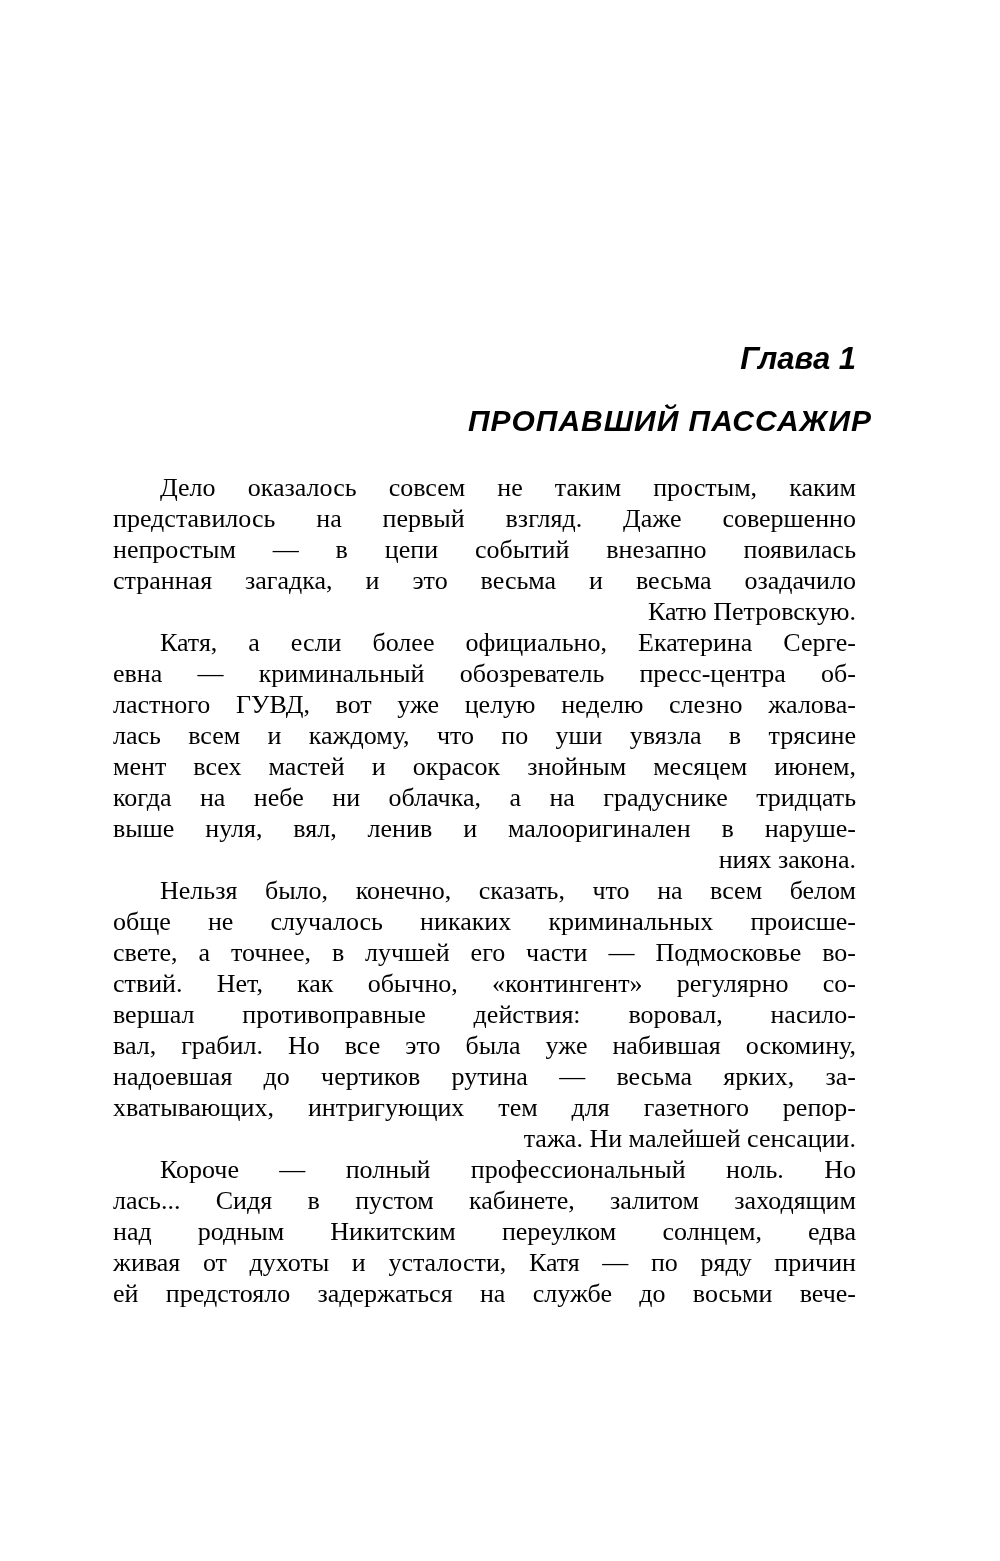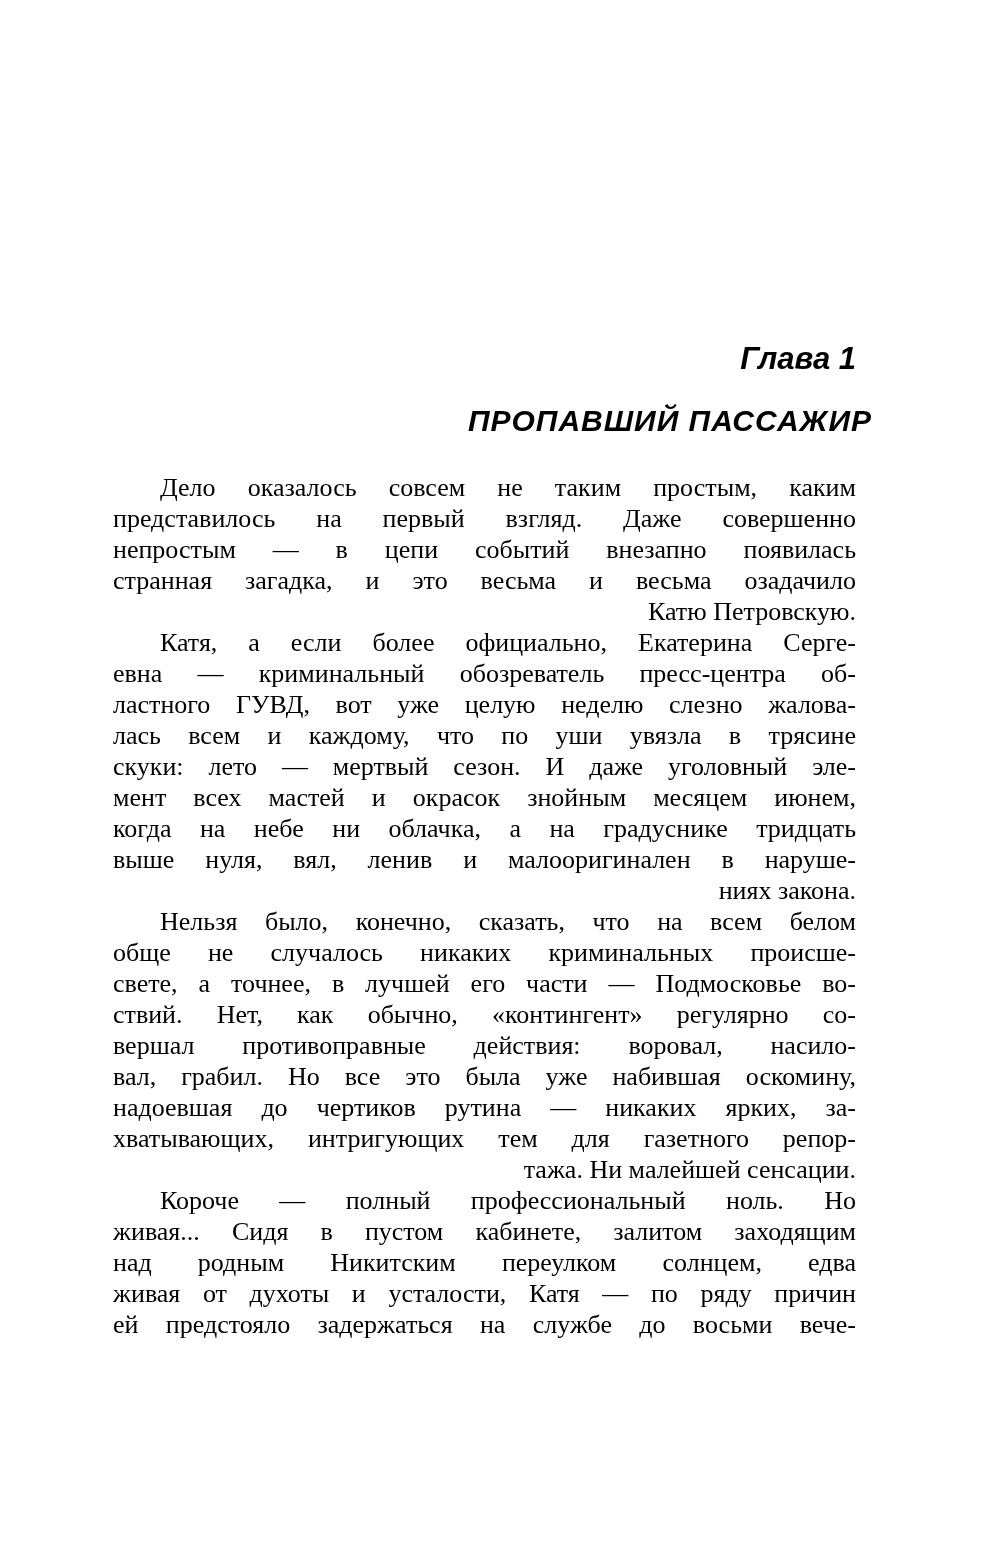--- a/index.html
+++ b/index.html
@@ -76,39 +76,38 @@
         <div class="line justified">представилось на первый взгляд. Даже совершенно</div>
         <div class="line justified">непростым — в цепи событий внезапно появилась</div>
         <div class="line justified">странная загадка, и это весьма и весьма озадачило</div>
         <div class="line">Катю Петровскую.</div>
       </div>
       <div class="paragraph">
         <div class="line indent justified">Катя, а если более официально, Екатерина Серге-</div>
         <div class="line justified">евна — криминальный обозреватель пресс-центра об-</div>
         <div class="line justified">ластного ГУВД, вот уже целую неделю слезно жалова-</div>
         <div class="line justified">лась всем и каждому, что по уши увязла в трясине</div>
-        <div class="line justified">скуки: лето — мертвый сезон. И даже уголовный эле-</div>
         <div class="line justified">мент всех мастей и окрасок знойным месяцем июнем,</div>
         <div class="line justified">когда на небе ни облачка, а на градуснике тридцать</div>
         <div class="line justified">выше нуля, вял, ленив и малооригинален в наруше-</div>
         <div class="line">ниях закона.</div>
       </div>
       <div class="paragraph">
         <div class="line indent justified">Нельзя было, конечно, сказать, что на всем белом</div>
         <div class="line justified">обще не случалось никаких криминальных происше-</div>
         <div class="line justified">свете, а точнее, в лучшей его части — Подмосковье во-</div>
         <div class="line justified">ствий. Нет, как обычно, «контингент» регулярно со-</div>
         <div class="line justified">вершал противоправные действия: воровал, насило-</div>
         <div class="line justified">вал, грабил. Но все это была уже набившая оскомину,</div>
-        <div class="line justified">надоевшая до чертиков рутина — никаких ярких, за-</div>
+        <div class="line justified">надоевшая до чертиков рутина — весьма ярких, за-</div>
         <div class="line justified">хватывающих, интригующих тем для газетного репор-</div>
         <div class="line">тажа. Ни малейшей сенсации.</div>
       </div>
       <div class="paragraph">
         <div class="line indent justified">Короче — полный профессиональный ноль. Но</div>
-        <div class="line justified">живая... Сидя в пустом кабинете, залитом заходящим</div>
+        <div class="line justified">лась... Сидя в пустом кабинете, залитом заходящим</div>
         <div class="line justified">над родным Никитским переулком солнцем, едва</div>
         <div class="line justified">живая от духоты и усталости, Катя — по ряду причин</div>
         <div class="line justified">ей предстояло задержаться на службе до восьми вече-</div>
       </div>
     </div>
   <div class="page-number">11</div>
 </div>
 
 </body></html>

